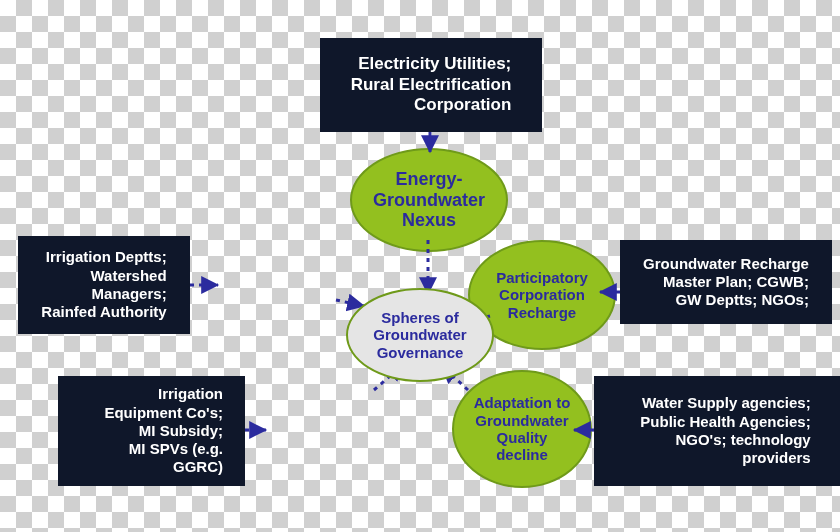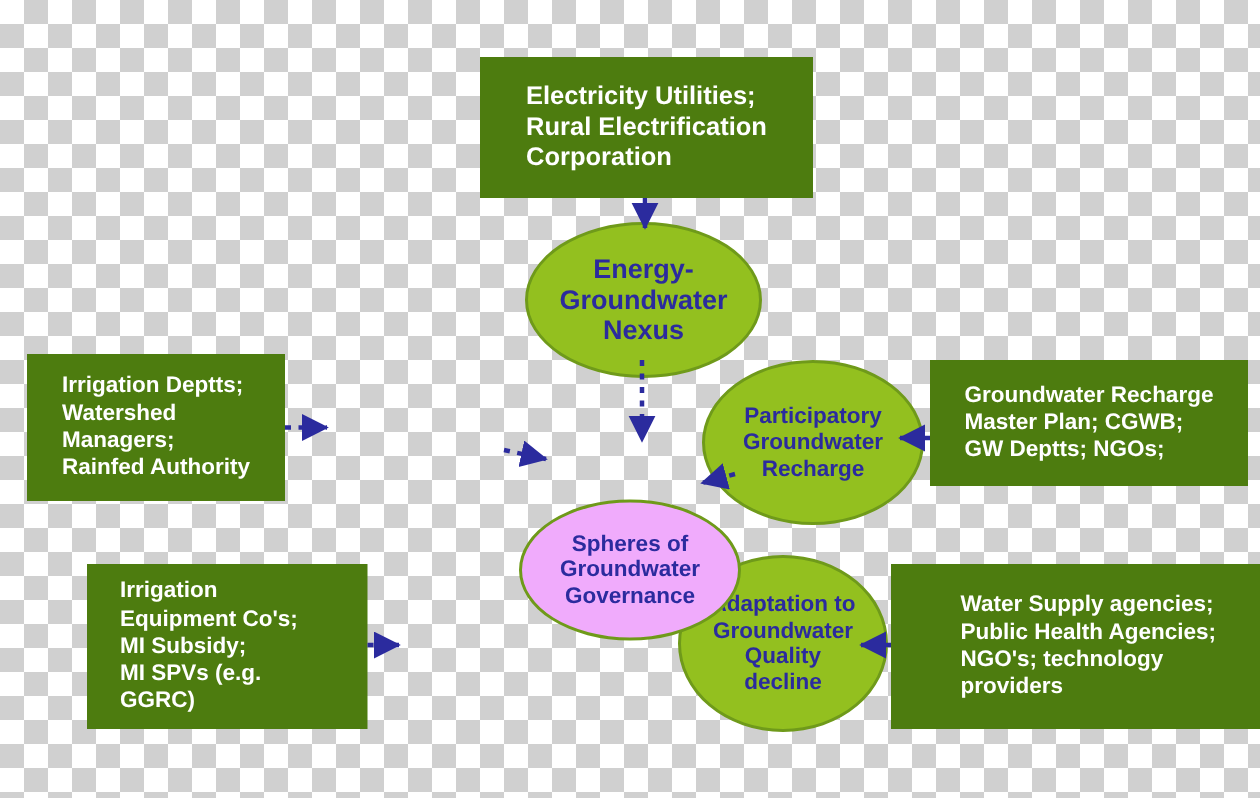--- a/index.html
+++ b/index.html
@@ -26,24 +26,24 @@
     background-color: #ffffff;
     background-image:
       linear-gradient(45deg, #d0d0d0 25%, transparent 25%, transparent 75%, #d0d0d0 75%),
       linear-gradient(45deg, #d0d0d0 25%, transparent 25%, transparent 75%, #d0d0d0 75%);
     background-size: 32px 32px;
     background-position: 0 0, 16px 16px;
   }
   
   .box {
     position: absolute;
-    background: #4d7c0f;
+    background: #0f172a;
     color: #ffffff;
     font-weight: bold;
-    text-align: left;
+    text-align: right;
     display: flex;
     align-items: center;
     justify-content: center;
     line-height: 1.22;
     box-sizing: border-box;
     padding: 4px 22px;
     white-space: pre-line;
   }
   
   .ellipse {
@@ -56,23 +56,22 @@
     text-align: center;
     display: flex;
     align-items: center;
     justify-content: center;
     line-height: 1.16;
     box-sizing: border-box;
     white-space: pre-line;
     padding: 2px;
   }
   .ellipse.center {
-    background: #f0abfc;
+    background: #e5e5e5;
     z-index: 3;
-    margin-top: 45px;
   }
   
   #links {
     position: absolute;
     left: 0; top: 0;
     width: 840px; height: 532px;
     pointer-events: none;
     z-index: 2;
   }
 </style>
@@ -133,21 +132,21 @@
 Public Health Agencies;
 NGO's; technology
 providers</div>
 
   <div class="ellipse" style="left:350px; top:148px; width:158px; height:104px; font-size:18px;">Energy-
 Groundwater
 Nexus</div>
 
 
   <div class="ellipse" style="left:468px; top:240px; width:148px; height:110px; font-size:15px;">Participatory
-Groundwater
+Corporation
 Recharge</div>
 
   <div class="ellipse" style="left:452px; top:370px; width:140px; height:118px; font-size:15px;">Adaptation to
 Groundwater
 Quality
 decline</div>
 
 
   <div class="ellipse center" style="left:346px; top:288px; width:148px; height:94px; font-size:15px;">Spheres of
 Groundwater

